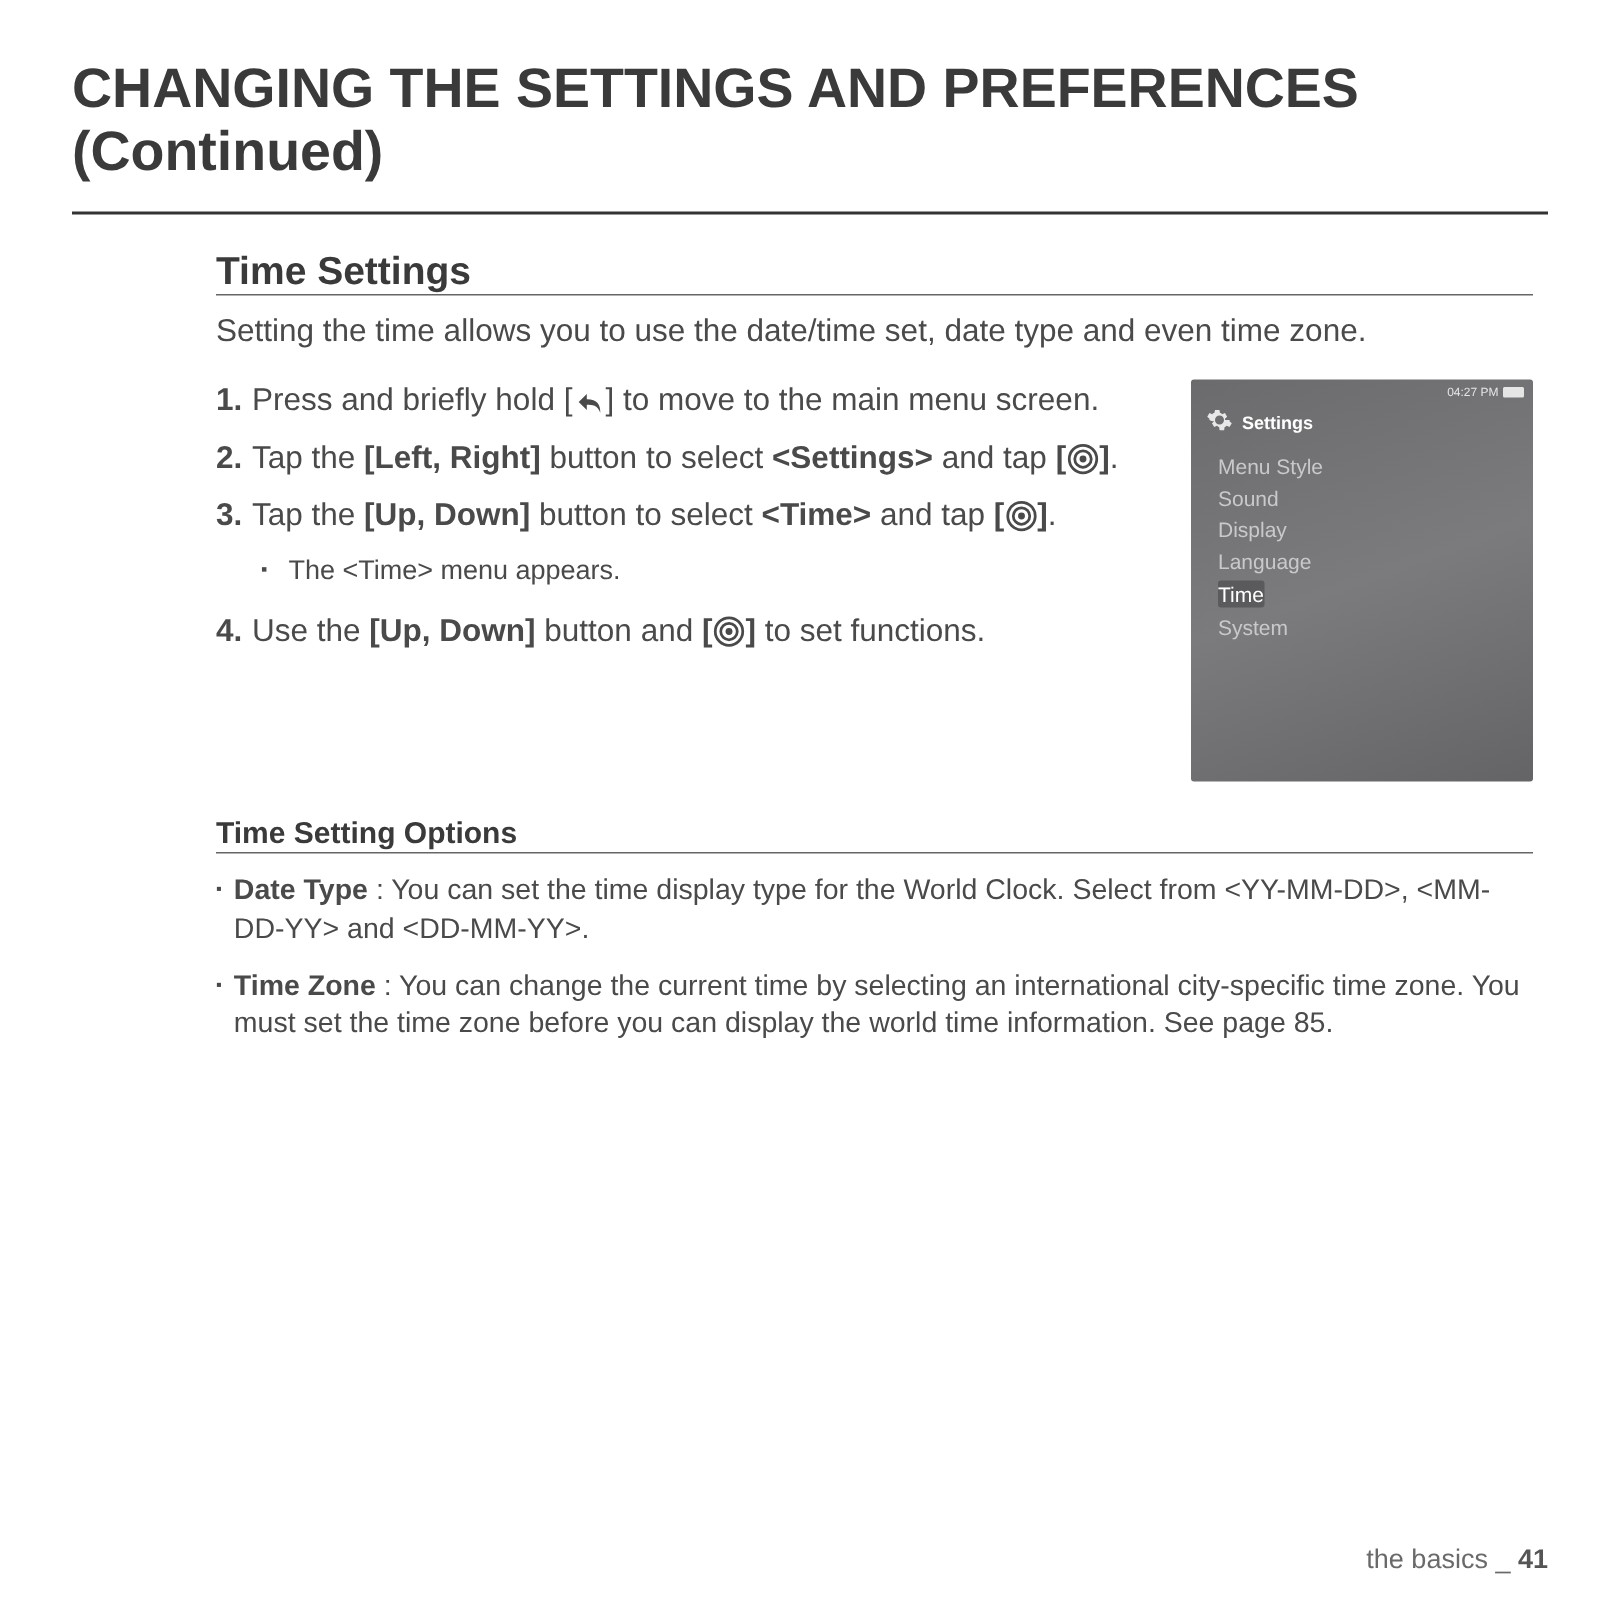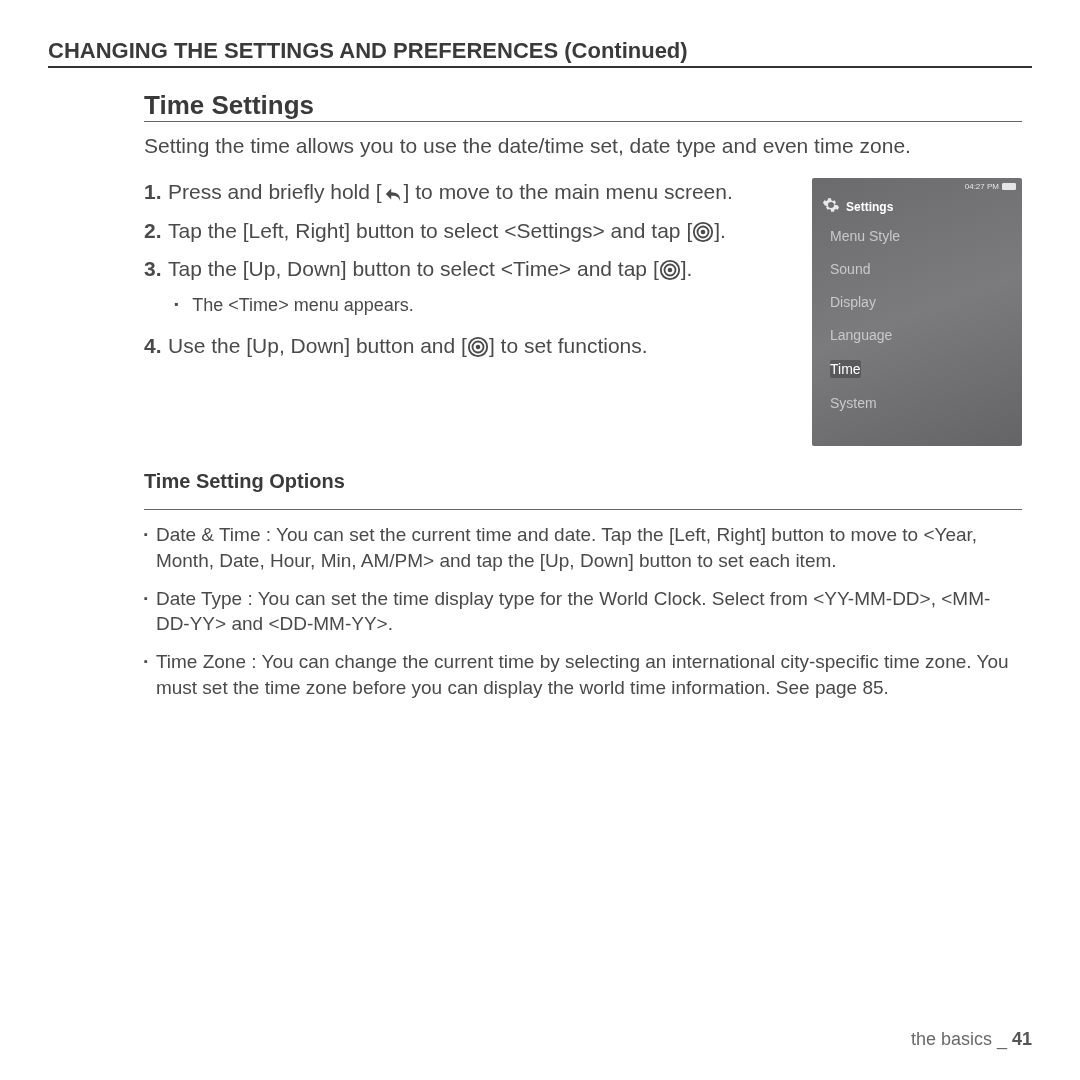--- a/index.html
+++ b/index.html
@@ -6,25 +6,25 @@
   body {
     width: 1080px;
     height: 1080px;
     font-family: Arial, Helvetica, sans-serif;
     color: #4a4a4a;
     position: relative;
     padding: 38px 48px 0 48px;
     background: #fff;
   }
   .page-title {
-    font-size: 22px;
+    font-size: 37px;
     font-weight: bold;
     color: #3a3a3a;
     border-bottom: 2px solid #333;
-    padding-bottom: 2px;
+    padding-bottom: 19px;
     margin-bottom: 22px;
   }
   .indent {
     margin-left: 96px;
     margin-right: 10px;
   }
   .section-heading {
     font-size: 26px;
     font-weight: bold;
     color: #3a3a3a;
@@ -62,35 +62,35 @@
     margin: 6px 0 14px 30px;
     display: flex;
     gap: 8px;
   }
   .bullet::before {
     content: "▪";
     font-size: 12px;
     line-height: 22px;
     margin-right: 6px;
   }
-  .b { font-weight: normal; }
+  .b { font-weight: bold; }
 
   .icon-box {
     display: inline-flex;
     align-items: center;
     justify-content: center;
     vertical-align: middle;
     line-height: 1;
   }
   .icon-back svg { width: 22px; height: 18px; }
   .icon-select svg { width: 22px; height: 22px; }
 
   
   .device {
-    width: 210px;
+    width: 228px;
     height: 268px;
     background: linear-gradient(160deg, #6b6b6d 0%, #7b7b7e 50%, #646466 100%);
     border-radius: 2px;
     position: relative;
     color: #d8d8d8;
     font-size: 13px;
     overflow: hidden;
     flex-shrink: 0;
   }
   .dev-status {
@@ -118,38 +118,38 @@
     font-size: 12px;
     font-weight: bold;
     color: #fff;
   }
   .gear svg { width: 18px; height: 18px; }
   .dev-menu {
     position: absolute;
     top: 50px; left: 18px;
     display: flex;
     flex-direction: column;
-    gap: 17px;
+    gap: 5px;
     font-size: 14px;
     color: #c9c9cc;
   }
   .dev-item.selected {
     color: #fff;
     padding: 1px 0;
     background: rgba(0,0,0,0.25);
     border-radius: 2px;
     width: fit-content;
   }
 
   .sub-heading {
     font-size: 20px;
     font-weight: bold;
     color: #3a3a3a;
     border-bottom: 1px solid #666;
-    padding-bottom: 16px;
+    padding-bottom: 0;
     margin: 24px 0 12px 0;
   }
   .opts {
     font-size: 19px;
     line-height: 1.35;
   }
   .opt {
     display: flex;
     gap: 6px;
     margin-bottom: 12px;
@@ -255,23 +255,20 @@
           <div class="dev-item">Language</div>
           <div class="dev-item selected">Time</div>
           <div class="dev-item">System</div>
         </div>
     </div>
   </div>
 
   <div class="sub-heading">Time Setting Options</div>
   <div class="opts">
     <div class="opt">
-      <span><span class="b">Date &amp; Time</span><span> : You can set the current time and date. Tap the [Left, Right] button to move to &lt;Year, Month, Date, Hour, Min, AM/PM&gt; and tap the [Up, Down] button to set each item.</span></span>
-    </div>
-    <div class="opt">
       <span><span class="b">Date Type</span><span> : You can set the time display type for the World Clock. Select from &lt;YY-MM-DD&gt;, &lt;MM-DD-YY&gt; and &lt;DD-MM-YY&gt;.</span></span>
     </div>
     <div class="opt">
       <span><span class="b">Time Zone</span><span> : You can change the current time by selecting an international city-specific time zone. You must set the time zone before you can display the world time information. See page 85.</span></span>
     </div>
   </div>
 </div>
 
 <div class="footer">
   <span>the basics _</span> <span class="pg">41</span>

